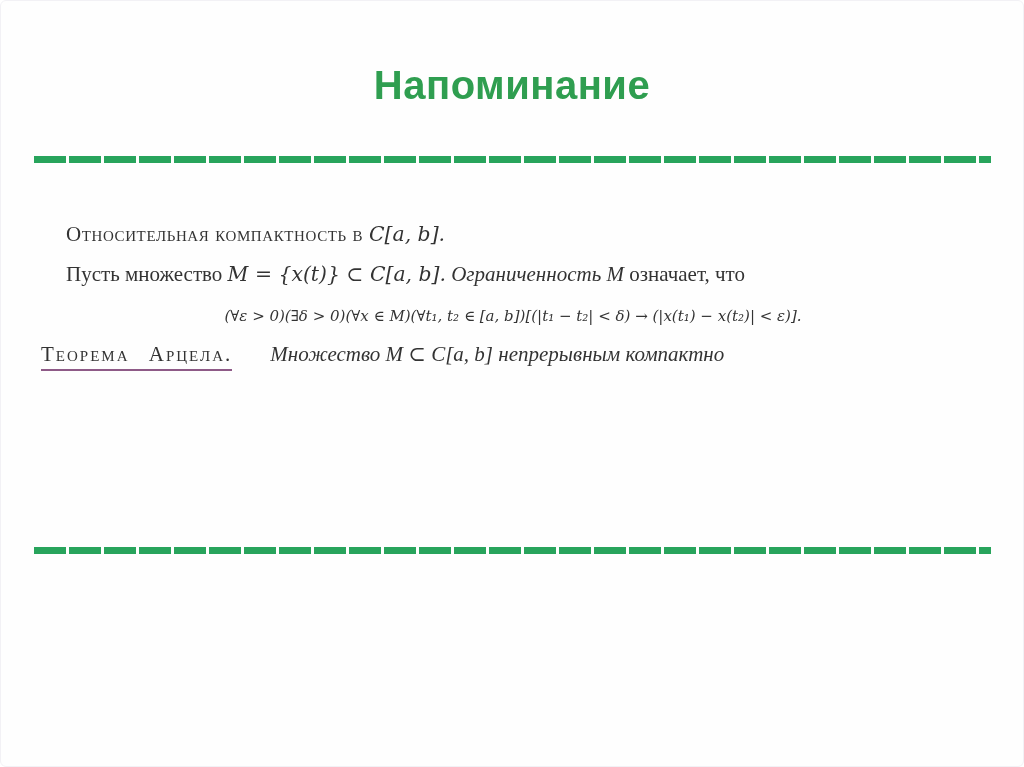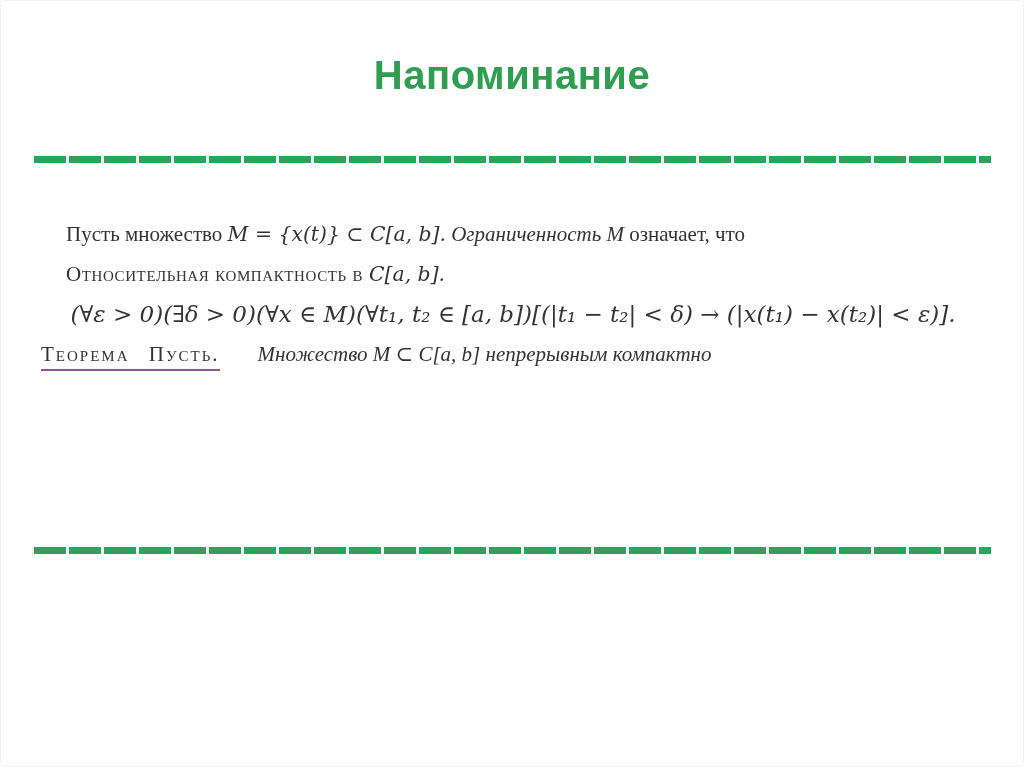--- a/index.html
+++ b/index.html
@@ -16,21 +16,21 @@
     height: 765px;
     background: #fefefe;
     border: 1px solid #f2f1f5;
     border-radius: 6px;
     font-family: "Liberation Serif", "DejaVu Serif", serif;
     color: #3a3a3a;
   }
   
   .title {
     position: absolute;
-    top: 52px;
+    top: 62px;
     left: 0;
     width: 100%;
     text-align: center;
     font-family: "Liberation Sans", sans-serif;
     font-weight: 700;
     font-size: 40px;
     line-height: 44px;
     color: #2f9e50;
     margin: 0;
     letter-spacing: 0.5px;
@@ -65,49 +65,49 @@
     height: 40px;
     white-space: nowrap;
   }
   .indent { padding-left: 37px; }
   .indent-sm { padding-left: 12px; }
   .centered { text-align: center; }
   .sc { font-variant: small-caps; letter-spacing: 0.6px; }
   .it { font-style: italic; }
   .m  { font-style: italic; font-family: "DejaVu Serif", serif; font-size: 0.97em; }
   .formula { font-family: "DejaVu Serif", serif; font-style: italic; }
-  .formula-wide { font-size: 23px; }
+  .formula-wide { font-size: 15px; }
   .thm {
     font-variant: small-caps;
     letter-spacing: 2px;
     word-spacing: 12px;
     border-bottom: 2px solid #8e5a87;
     padding-bottom: 3px;
     margin-right: 38px;
   }
 </style>
 </head>
 <body>
 
 <div class="slide">
 
   <h1 class="title">Напоминание</h1>
 
   <div class="rule rule-top"></div>
 
   <div class="content">
 
+    <p class="line indent"><span class="sc">Относительная компактность в </span><span class="m">C[a, b].</span></p>
+
     <p class="line indent"><span>Пусть множество </span><span class="m">M = {x(t)} ⊂ C[a, b].</span><span class="it"> Ограниченность M </span><span>означает, что</span></p>
-
-    <p class="line indent"><span class="sc">Относительная компактность в </span><span class="m">C[a, b].</span></p>
 
 
 
     <p class="line centered"><span class="formula formula-wide">(∀ε &gt; 0)(∃δ &gt; 0)(∀x ∈ M)(∀t₁, t₂ ∈ [a, b])[(|t₁ − t₂| &lt; δ) → (|x(t₁) − x(t₂)| &lt; ε)].</span></p>
 
-    <p class="line indent-sm"><span class="thm">Теорема Пусть.</span><span class="it">Множество M ⊂ C[a, b] непрерывным компактно</span></p>
+    <p class="line indent-sm"><span class="thm">Теорема Арцела.</span><span class="it">Множество M ⊂ C[a, b] непрерывным компактно</span></p>
 
 
   </div>
 
   <div class="rule rule-bottom"></div>
 
 </div>
 
 </body></html>

